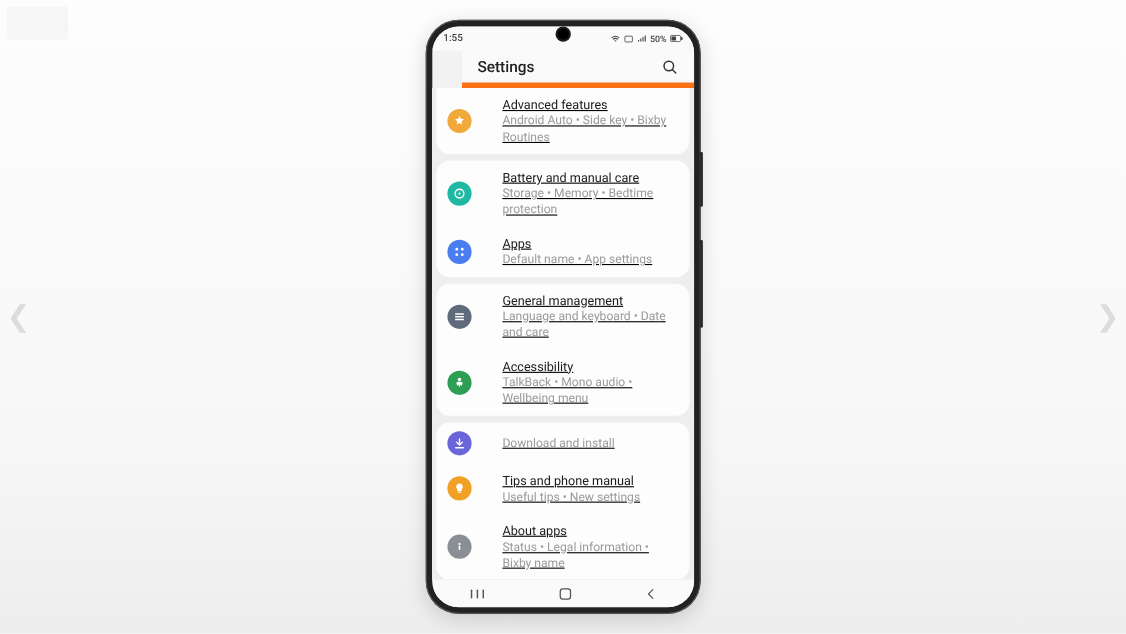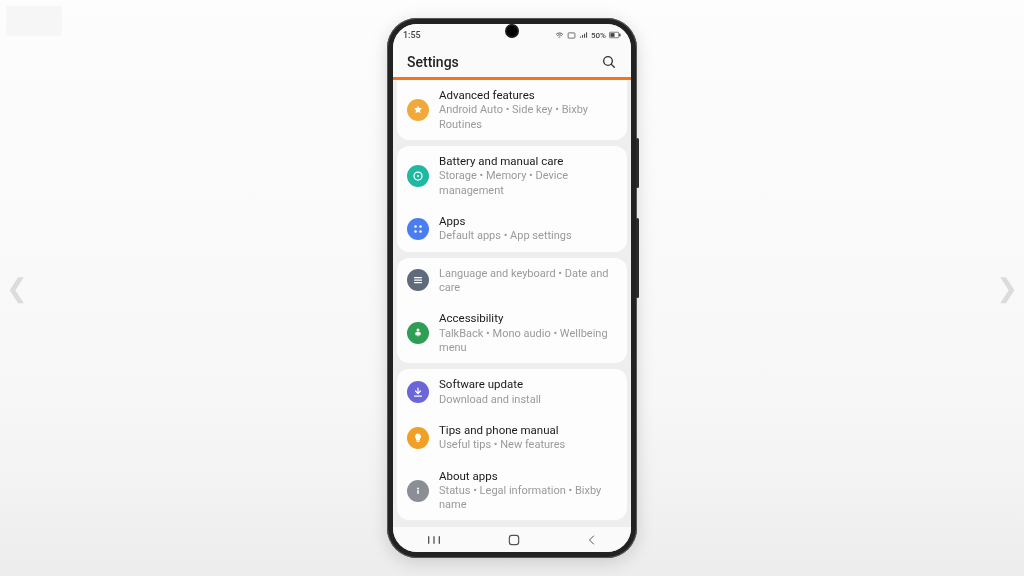--- a/index.html
+++ b/index.html
@@ -89,21 +89,22 @@
   .status-right svg { display:block; }
 
   
   .appbar {
     height: 34px;
     background: #fafafa;
     display: flex;
     align-items: center;
     justify-content: space-between;
     padding: 0 14px;
-    border-bottom: 3px solid #f97316;
+    border-bottom: 5px solid #f97316;
+    margin-left: 27px;
   }
   .appbar-title {
     font-size: 14px;
     color: #222;
     font-weight: 500;
   }
   .search-btn svg { display:block; }
 
   
   .content {
@@ -115,21 +116,22 @@
     background: #fdfdfd;
     border-radius: 12px;
     margin: 4px 4px 6px 4px;
     overflow: hidden;
   }
   .group:first-child { margin-top: 0; border-top-left-radius:0; border-top-right-radius:0;}
   .row {
     display: flex;
     align-items: center;
     padding: 8px 12px 8px 10px;
-    gap: 10px;
+    gap: 28px;
+    text-decoration: underline;
   }
   .icon {
     width: 22px; height: 22px;
     border-radius: 50%;
     flex: 0 0 22px;
     display: flex;
     align-items: center;
     justify-content: center;
   }
   .icon svg { display:block; }
@@ -221,48 +223,49 @@
         <div class="group">
           <div class="row">
             <div class="icon" style="background:#1fb9a3">
               <svg width="12" height="12" viewBox="0 0 24 24" fill="none" stroke="#fff" stroke-width="2.5" stroke-linecap="round">
                 <circle cx="12" cy="12" r="8"></circle>
                 <circle cx="12" cy="12" r="2" fill="#fff" stroke="none"></circle>
               </svg>
             </div>
             <div class="row-text">
               <div class="row-title">Battery and manual care</div>
-              <div class="row-sub">Storage  •  Memory  •  Device management</div>
+              <div class="row-sub">Storage  •  Memory  •  Bedtime protection</div>
             </div>
           </div>
           <div class="row">
             <div class="icon" style="background:#4a7ef0">
               <svg width="12" height="12" viewBox="0 0 24 24" fill="#fff">
                 <circle cx="7" cy="7" r="2.5"></circle>
                 <circle cx="17" cy="7" r="2.5"></circle>
                 <circle cx="7" cy="17" r="2.5"></circle>
                 <circle cx="17" cy="17" r="2.5"></circle>
               </svg>
             </div>
             <div class="row-text">
               <div class="row-title">Apps</div>
-              <div class="row-sub">Default apps  •  App settings</div>
+              <div class="row-sub">Default name  •  App settings</div>
             </div>
           </div>
         </div>
         <div class="group">
           <div class="row">
             <div class="icon" style="background:#5f6b7a">
               <svg width="12" height="12" viewBox="0 0 24 24" stroke="#fff" stroke-width="2.5" stroke-linecap="round">
                 <line x1="5" y1="7" x2="19" y2="7"></line>
                 <line x1="5" y1="12" x2="19" y2="12"></line>
                 <line x1="5" y1="17" x2="19" y2="17"></line>
               </svg>
             </div>
             <div class="row-text">
+              <div class="row-title">General management</div>
               <div class="row-sub">Language and keyboard  •  Date and care</div>
             </div>
           </div>
           <div class="row">
             <div class="icon" style="background:#2e9e55">
               <svg width="12" height="12" viewBox="0 0 24 24" fill="#fff">
                 <circle cx="12" cy="6" r="3"></circle>
                 <path d="M12 10c-3 0-5 1-6 2l2 6 2-3 2 5 2-5 2 3 2-6c-1-1-3-2-6-2z"></path>
               </svg>
             </div>
@@ -275,34 +278,33 @@
         <div class="group">
           <div class="row">
             <div class="icon" style="background:#6a65d8">
               <svg width="12" height="12" viewBox="0 0 24 24" fill="none" stroke="#fff" stroke-width="2.5" stroke-linecap="round" stroke-linejoin="round">
                 <path d="M12 4v10"></path>
                 <path d="M7 10l5 5 5-5"></path>
                 <path d="M5 20h14"></path>
               </svg>
             </div>
             <div class="row-text">
-              <div class="row-title">Software update</div>
               <div class="row-sub">Download and install</div>
             </div>
           </div>
           <div class="row">
             <div class="icon" style="background:#f0a024">
               <svg width="12" height="12" viewBox="0 0 24 24" fill="#fff">
                 <path d="M12 3a6 6 0 0 0-4 10.5V17h8v-3.5A6 6 0 0 0 12 3z"></path>
                 <rect x="9" y="18" width="6" height="2" rx="1"></rect>
               </svg>
             </div>
             <div class="row-text">
               <div class="row-title">Tips and phone manual</div>
-              <div class="row-sub">Useful tips  •  New features</div>
+              <div class="row-sub">Useful tips  •  New settings</div>
             </div>
           </div>
           <div class="row">
             <div class="icon" style="background:#8a8f96">
               <svg width="12" height="12" viewBox="0 0 24 24" fill="#fff">
                 <circle cx="12" cy="7" r="2"></circle>
                 <rect x="10.5" y="10" width="3" height="8" rx="1.5"></rect>
               </svg>
             </div>
             <div class="row-text">

